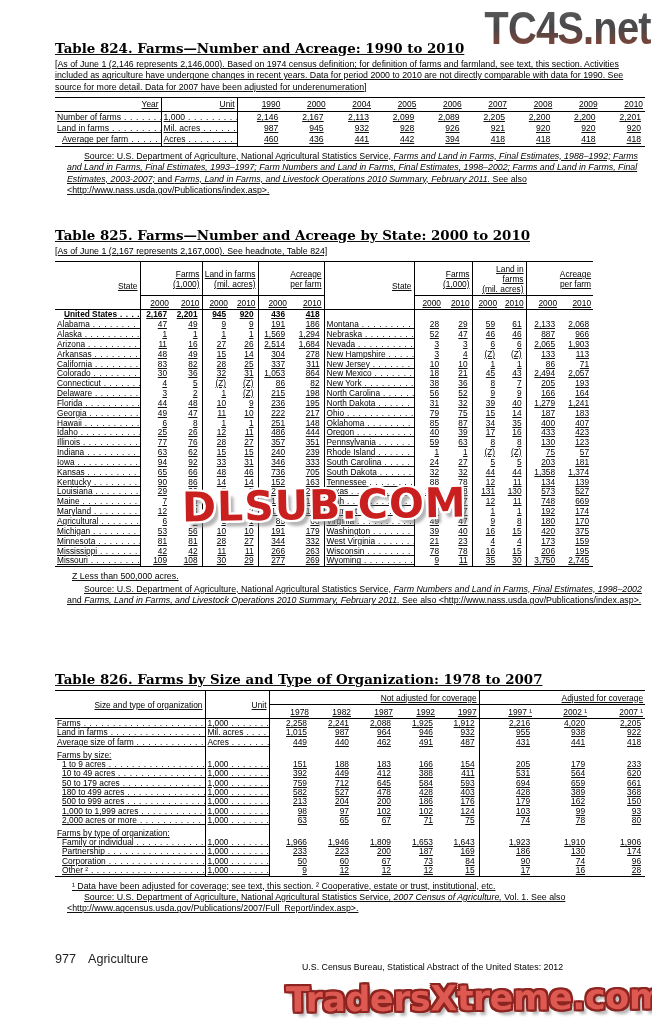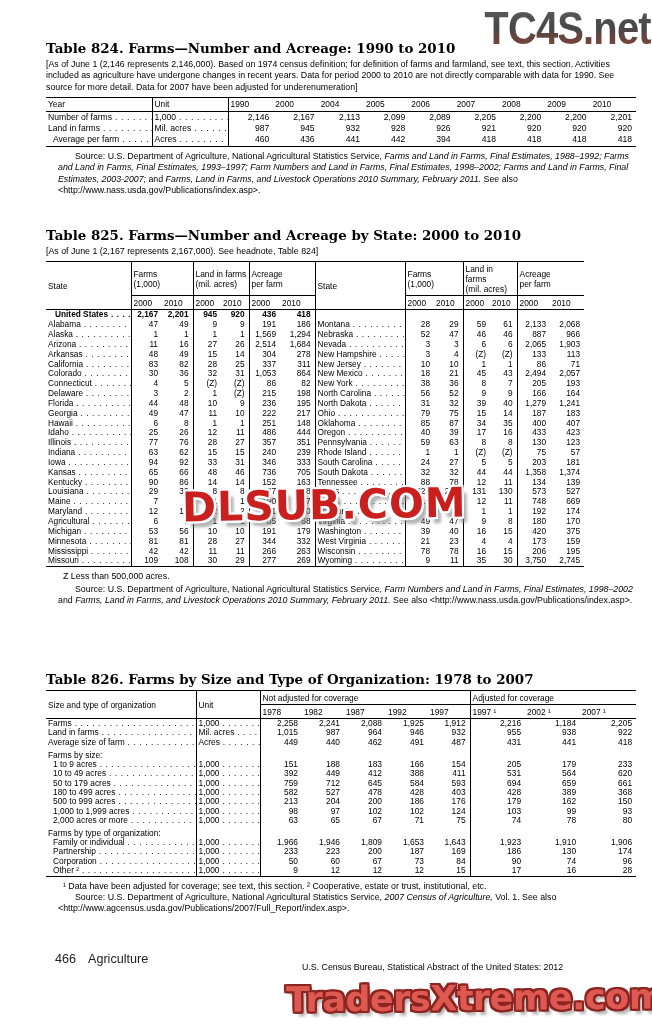--- a/index.html
+++ b/index.html
@@ -1,37 +1,37 @@
 <!DOCTYPE html>
 <html><head>
 <meta charset="utf-8">
 <style>
   html,body{margin:0;padding:0;}
   body{width:652px;height:1024px;overflow:hidden;background:#fff;color:#111;
        font-family:"Liberation Sans", sans-serif;position:relative;}
   .page{position:absolute;inset:0;background:#fff;}
 
-  .sec{position:absolute;left:46px;}
+  .sec{position:absolute;left:55px;text-decoration:underline;}
   .sec824{top:40px;width:591px;}
   .sec825{top:227px;width:591px;}
   .sec826{top:671px;width:591px;}
 
   .tbl-title{margin:0 0 3px 0;font-family:"DejaVu Serif", serif;font-weight:bold;
              font-size:13.4px;line-height:16px;letter-spacing:0;color:#000;}
   .headnote{margin:0 0 4px 0;font-size:8.8px;line-height:11.3px;color:#000;}
   .source{margin:4px 0 0 12px;font-size:8.8px;line-height:11.5px;text-indent:17px;color:#000;}
   .note{margin:4px 0 0 0;font-size:8.8px;line-height:11.3px;padding-left:17px;color:#000;}
   .it{font-style:italic;}
 
   table{border-collapse:collapse;table-layout:fixed;
         border-top:1.4px solid #000;border-bottom:1.4px solid #000;}
   #t824{width:590px;}
   #t825{width:538px;}
   #t826{width:590px;}
-  th{font-weight:normal;text-align:left;vertical-align:middle;
+  th{font-weight:normal;text-align:right;vertical-align:middle;
      border-bottom:1px solid #000;font-size:8.4px;line-height:10px;
      padding:1.5px 2px;white-space:pre-line;color:#000;}
   td{overflow:hidden;white-space:nowrap;padding:0 2px;vertical-align:bottom;color:#000;}
   .br{border-right:1px solid #000;}
   #t824 td{font-size:8.6px;line-height:11.2px;}
   #t825 td{font-size:8.3px;line-height:9.85px;}
   #t826 td{font-size:8.4px;line-height:9.35px;}
   td.num{text-align:right;padding-right:4px;}
   td.lbl{text-align:left;}
   td.ind{padding-left:7px;}
@@ -655,21 +655,21 @@
       <tbody id="t826body">
           <tr>
             <td class="lbl"><span class="lt">Farms</span><span class="dots"> . . . . . . . . . . . . . . . . . . . . . . . . . . . . . . . . . . . . . . . . . . . . . . . . . . . . . . . . . . . . </span></td>
             <td class="lbl unit"><span class="lt">1,000</span><span class="dots"> . . . . . . . . . . . . . . . . . . . . . . . . . . . . . . . . . . . . . . . . . . . . . . . . . . . . . . . . . . . . </span></td>
             <td class="num"><span class="lt">2,258</span></td>
             <td class="num"><span class="lt">2,241</span></td>
             <td class="num"><span class="lt">2,088</span></td>
             <td class="num"><span class="lt">1,925</span></td>
             <td class="num"><span class="lt">1,912</span></td>
             <td class="num"><span class="lt">2,216</span></td>
-            <td class="num"><span class="lt">1,184</span></td>
+            <td class="num"><span class="lt">4,020</span></td>
             <td class="num"><span class="lt">2,205</span></td>
           </tr>
           <tr>
             <td class="lbl"><span class="lt">Land in farms</span><span class="dots"> . . . . . . . . . . . . . . . . . . . . . . . . . . . . . . . . . . . . . . . . . . . . . . . . . . . . . . . . . . . . </span></td>
             <td class="lbl unit"><span class="lt">Mil. acres</span><span class="dots"> . . . . . . . . . . . . . . . . . . . . . . . . . . . . . . . . . . . . . . . . . . . . . . . . . . . . . . . . . . . . </span></td>
             <td class="num"><span class="lt">1,015</span></td>
             <td class="num"><span class="lt">987</span></td>
             <td class="num"><span class="lt">964</span></td>
             <td class="num"><span class="lt">946</span></td>
             <td class="num"><span class="lt">932</span></td>
@@ -845,20 +845,20 @@
             <td class="num"><span class="lt">16</span></td>
             <td class="num"><span class="lt">28</span></td>
           </tr>
         </tbody>
     </table>
     <p class="note">¹ Data have been adjusted for coverage; see text, this section. ² Cooperative, estate or trust, institutional, etc.</p>
     <p class="source" style="margin-top:0"><span>Source: U.S. Department of Agriculture, National Agricultural Statistics Service, </span><span class="it">2007 Census of Agriculture,</span><span> Vol. 1. See also &lt;http://www.agcensus.usda.gov/Publications/2007/Full_Report/index.asp&gt;.</span></p>
   </div>
 
   <div class="footer-left">
-    <span class="pg">466</span><span>Agriculture</span>
+    <span class="pg">977</span><span>Agriculture</span>
   </div>
   <div class="footer-right">U.S. Census Bureau, Statistical Abstract of the United States: 2012</div>
 
   <div class="wm wm-top">TC4S.net</div>
   <div class="wm wm-mid">DLSUB.COM</div>
   <div class="wm wm-bottom">TradersXtreme.com</div>
 </div>
 
 </body></html>

